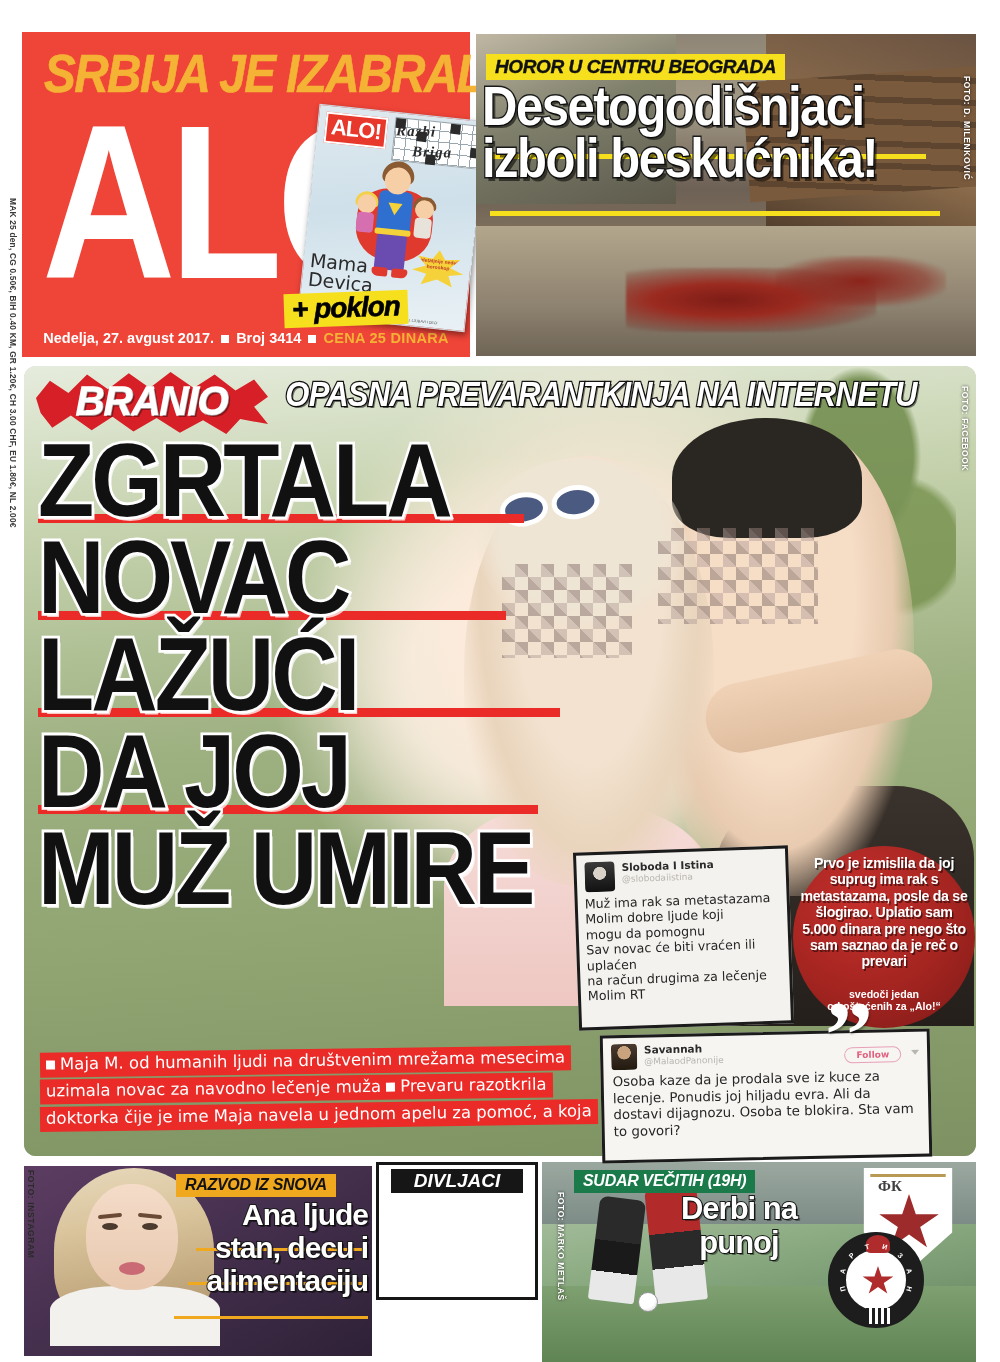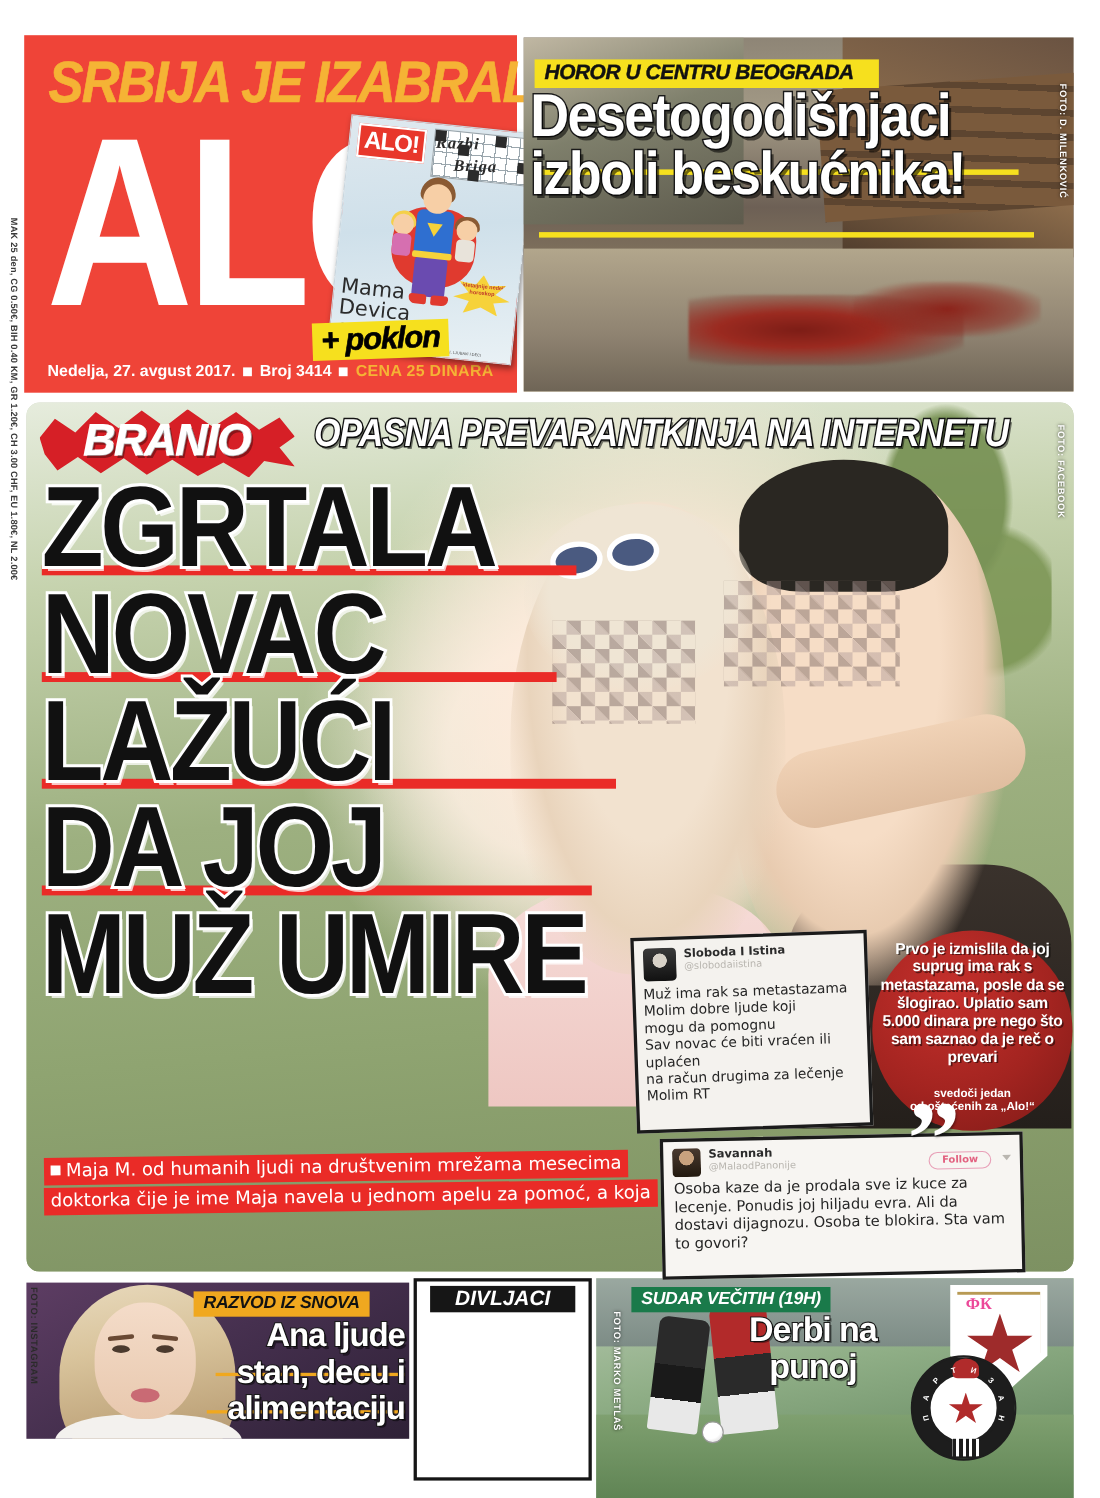--- a/index.html
+++ b/index.html
@@ -206,21 +206,21 @@
   .tr-blood { position:absolute; left:150px; bottom:24px; width:250px; height:64px;
     background: radial-gradient(ellipse at 40% 50%, #7d1d16 0%, #9b2a20 35%, rgba(120,30,24,.25) 72%, transparent 80%);
     filter: blur(1px); }
   .tr-blood2 { position:absolute; left:300px; bottom:50px; width:170px; height:50px;
     background: radial-gradient(ellipse at 50% 50%, #8c231a 0%, rgba(140,35,26,.5) 55%, transparent 78%);
     filter: blur(1px); }
   .tr-kicker {
     position: absolute; left: 10px; top: 20px;
     background: #f6e01e; color: #111;
     font-weight: 900; font-style: italic; font-size: 19px; line-height: 19px;
-    padding: 3px 23px 4px 9px; letter-spacing: -0.4px;
+    padding: 3px 9px 4px 9px; letter-spacing: -0.4px;
     z-index: 4; white-space: nowrap;
     -webkit-text-stroke: 0.4px #111;
   }
   .tr-head {
     position: absolute; left: 6px; top: 46px;
     width: 470px; z-index: 4;
     font-size: 49px; line-height: 47px;
     font-weight: 900; color: #ffffff;
     letter-spacing: -1.5px;
     text-shadow: 3px 3px 0 rgba(0,0,0,.55);
@@ -460,21 +460,21 @@
     font-size: 96px; line-height: 70px;
     font-weight: 900; color: #ffffff;
     font-family: "Liberation Serif", serif;
     z-index: 17;
     text-shadow: 1px 2px 2px rgba(0,0,0,.35);
   }
 
   
   .bot-a {
     position: absolute; left: 24px; top: 1166px;
-    width: 348px; height: 142px;
+    width: 348px; height: 190px;
     background: linear-gradient(150deg,#5d3d63 0%,#46304f 45%,#2e2136 100%);
     overflow: hidden;
   }
   .ba-hair {
     position:absolute; left:30px; top:2px; width:160px; height:165px;
     background: linear-gradient(170deg,#e8d9bc 0%,#d9c49c 35%,#c2a87f 70%,#a98f68 100%);
     border-radius: 56% 56% 42% 42%;
   }
   .ba-face {
     position:absolute; left:62px; top:18px; width:92px; height:106px;
@@ -498,21 +498,21 @@
     text-align: right;
     font-size: 30px; line-height: 33px; font-weight: 900;
     color: #ffffff; letter-spacing:-1px;
     -webkit-text-stroke: 2px #1a1a1a; paint-order: stroke fill;
     text-shadow: 2px 2px 0 rgba(0,0,0,.45);
   }
   .ba-ul { position:absolute; height:3px; background:#f0a81f; z-index:3;}
 
   .bot-b {
     position: absolute; left: 376px; top: 1162px;
-    width: 162px; height: 184px;
+    width: 162px; height: 138px;
     background: #ffffff;
     border: 3px solid #161616;
     overflow: hidden;
   }
   .bb-kicker {
     margin: 4px auto 0 auto; width: 132px;
     background:#161616; color:#ffffff;
     text-align:center;
     font-size: 19px; line-height:19px; font-weight:900; font-style:italic;
     padding: 2px 0 3px 0; letter-spacing: 0px;
@@ -568,21 +568,21 @@
     clip-path: polygon(4% 0,96% 0,96% 62%,50% 100%,4% 62%);
     box-shadow: inset 0 0 0 3px #b89a54;
   }
   .cz-star {
     position:absolute; left: 18px; top: 26px; width: 62px; height: 58px;
     background: #9e2b2b;
     clip-path: polygon(50% 0%,61% 35%,98% 35%,68% 57%,79% 92%,50% 70%,21% 92%,32% 57%,2% 35%,39% 35%);
   }
   .cz-fk {
     position:absolute; left: 18px; top: 10px;
-    font-size: 15px; font-weight: 900; color: #ec4899;
+    font-size: 15px; font-weight: 900; color: #404040;
     font-family:"Liberation Serif", serif;
   }
   .crest-partizan {
     position:absolute; right: 52px; top: 70px; width: 96px; height: 96px;
     border-radius: 50%; z-index: 7;
     background: radial-gradient(circle, #ffffff 0 30%, #1d1d1d 31% 100%);
     border: 2px solid #1d1d1d;
     overflow: hidden;
   }
   .cp-inner { position:absolute; left:13px; top:13px; right:13px; bottom:13px; border-radius:50%;
@@ -758,20 +758,21 @@
     <div class="qb-txt">Prvo je izmislila da joj suprug ima rak s metastazama, posle da se šlogirao. Uplatio sam 5.000 dinara pre nego što sam saznao da je reč o prevari</div>
     <div class="qb-sub">
       <span>svedoči jedan</span><br>
       <span>od oštećenih za „Alo!“</span>
     </div>
   </div>
   <div class="qmark">”</div>
 
   <div class="ms-caption">
     <div><span class="cap-line"><span class="cap-sq"></span>Maja M. od humanih ljudi na društvenim mrežama mesecima</span></div>
+    <div><span class="cap-line">uzimala novac za navodno lečenje muža <span class="cap-sq"></span>Prevaru razotkrila</span></div>
     <div><span class="cap-line">doktorka čije je ime Maja navela u jednom apelu za pomoć, a koja</span></div>
   </div>
 
   <div class="bot-a">
     <div class="ba-hair"></div>
     <div class="ba-shirt"></div>
     <div class="ba-face"></div>
     <div class="ba-brow1"></div>
       <div class="ba-brow2"></div>
     <div class="ba-eye1"></div>

